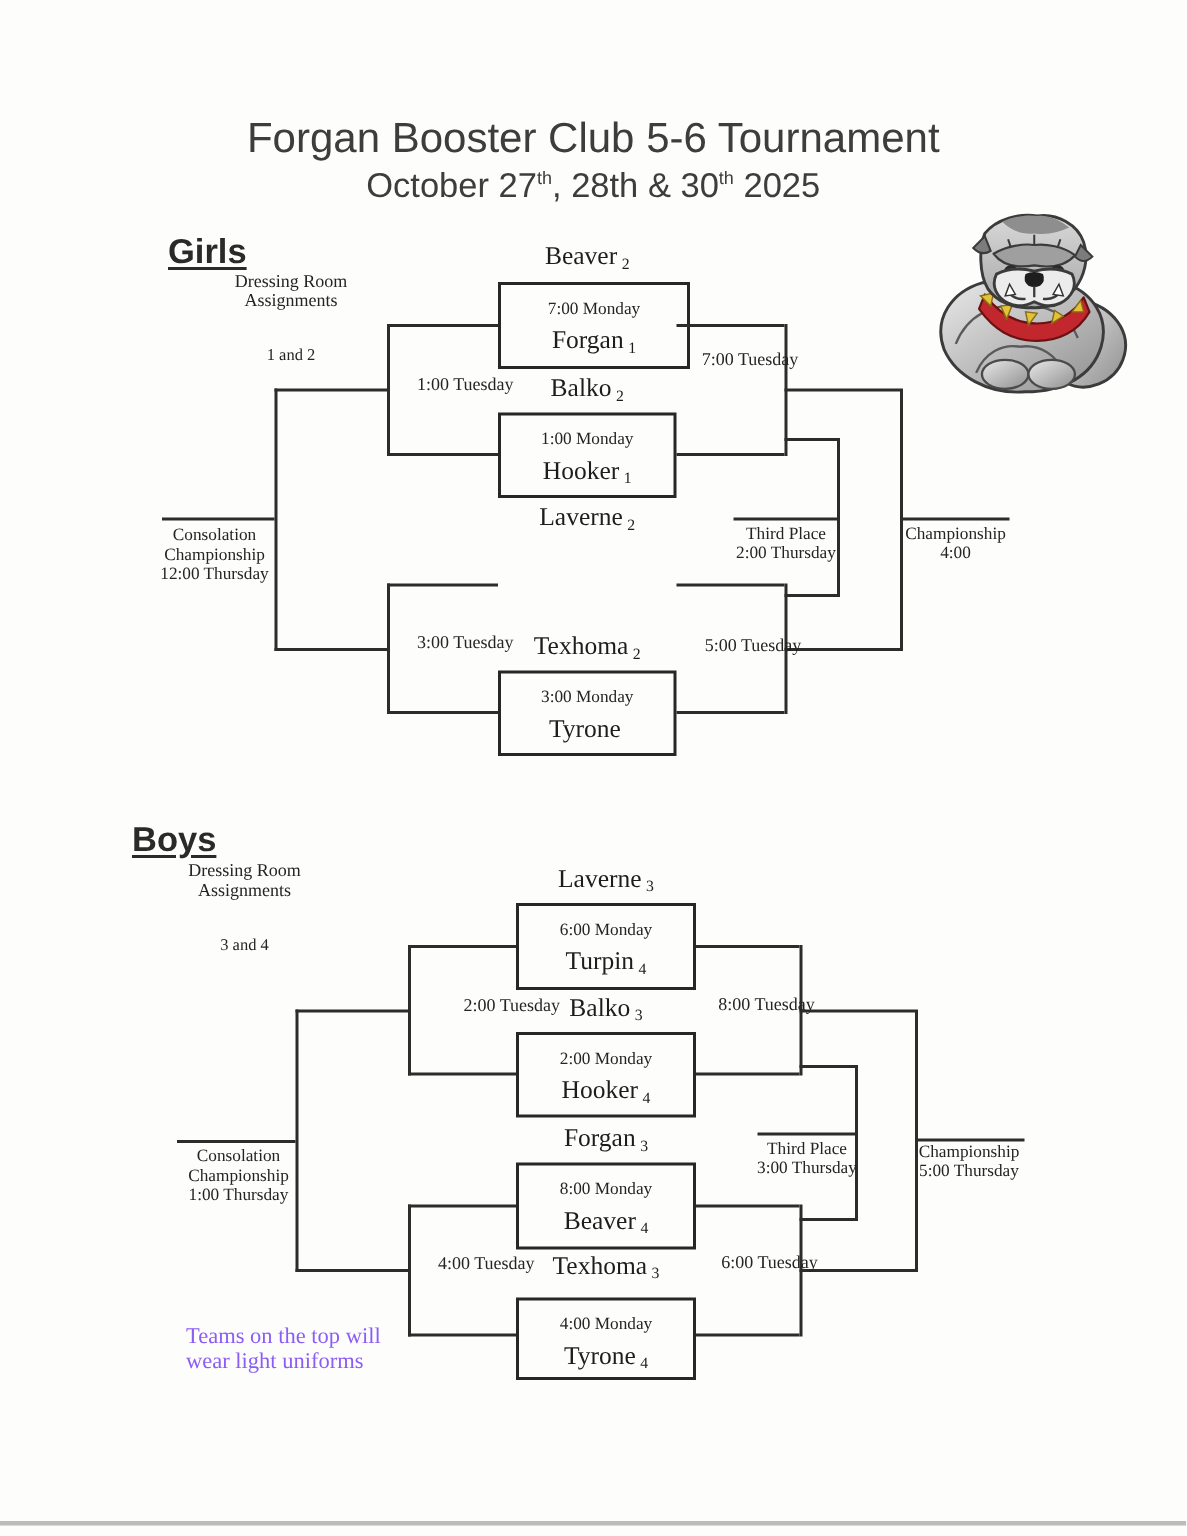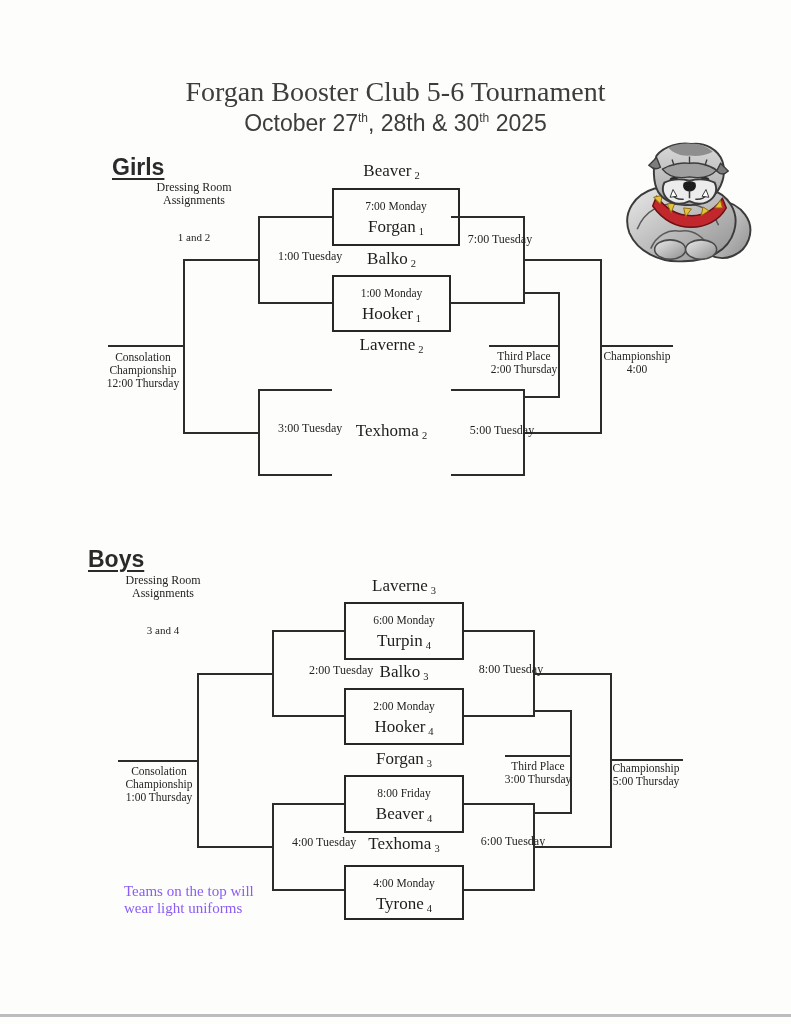--- a/index.html
+++ b/index.html
@@ -2,21 +2,21 @@
 <html><head>
 <meta charset="utf-8">
 <style>
   html,body{margin:0;padding:0;background:#ffffff;}
   #page{position:relative;width:791px;height:1024px;background:#fdfdfc;overflow:hidden;
         font-family:"Liberation Serif", serif;color:#1f1f1f;}
   .abs{position:absolute;}
   .hl,.vl{position:absolute;background:#2c2c2c;}
   .hl{height:2px;} .vl{width:2px;}
   .title{position:absolute;left:0;top:76px;width:791px;text-align:center;
-         font-family:Liberation Serif, serif;font-size:28px;color:#3d3d3d;}
+         font-family:Liberation Sans, sans-serif;font-size:28px;color:#3d3d3d;}
   .subtitle{position:absolute;left:0;top:110px;width:791px;text-align:center;
          font-family:"Liberation Sans",sans-serif;font-size:23px;color:#3d3d3d;}
   .subtitle sup{font-size:12px;}
   .heading{position:absolute;font-family:"Liberation Sans",sans-serif;font-weight:bold;
          font-size:23px;color:#2a2a2a;text-decoration:underline;text-underline-offset:3px;}
   .dressnote{position:absolute;text-align:center;font-size:12px;line-height:13px;color:#242424;}
   .dressnote .l2{font-size:11px;margin-top:24px;}
   .gbox{position:absolute;border:2px solid #272727;box-sizing:border-box;text-align:center;background:transparent;}
   .gtime{font-size:11.5px;margin-top:10px;color:#242424;}
   .gteam{font-size:17px;margin-top:5px;color:#1d1d1d;}
@@ -86,20 +86,24 @@
   <div class="teamlabel" style="left:332px;top:421px;width:119px"><span>Texhoma</span><span class="sub">2</span></div>
 
   <div class="gbox" style="left:332px;top:188px;width:128px;height:58px">
     <div class="gtime">7:00 Monday</div>
     <div class="gteam"><span>Forgan</span><span class="sub">1</span></div>
   </div>
   <div class="gbox" style="left:332px;top:275px;width:119px;height:57px">
     <div class="gtime">1:00 Monday</div>
     <div class="gteam"><span>Hooker</span><span class="sub">1</span></div>
   </div>
+  <div class="gbox" style="left:332px;top:447px;width:119px;height:57px">
+    <div class="gtime">3:00 Monday</div>
+    <div class="gteam"><span>Tyrone</span><span class="sub"></span></div>
+  </div>
 
   <i class="hl" style="left:258px;top:216px;width:74px"></i>
   <i class="hl" style="left:258px;top:302px;width:74px"></i>
   <i class="vl" style="left:258px;top:216px;height:88px"></i>
   <i class="hl" style="left:258px;top:389px;width:74px"></i>
   <i class="hl" style="left:258px;top:474px;width:74px"></i>
   <i class="vl" style="left:258px;top:389px;height:87px"></i>
   <i class="hl" style="left:183px;top:259px;width:77px"></i>
   <i class="hl" style="left:183px;top:432px;width:77px"></i>
   <i class="vl" style="left:183px;top:259px;height:175px"></i>
@@ -152,21 +156,21 @@
 
   <div class="gbox" style="left:344px;top:602px;width:120px;height:58px">
     <div class="gtime">6:00 Monday</div>
     <div class="gteam"><span>Turpin</span><span class="sub">4</span></div>
   </div>
   <div class="gbox" style="left:344px;top:688px;width:120px;height:57px">
     <div class="gtime">2:00 Monday</div>
     <div class="gteam"><span>Hooker</span><span class="sub">4</span></div>
   </div>
   <div class="gbox" style="left:344px;top:775px;width:120px;height:58px">
-    <div class="gtime">8:00 Friday</div>
+    <div class="gtime">8:00 Monday</div>
     <div class="gteam"><span>Beaver</span><span class="sub">4</span></div>
   </div>
   <div class="gbox" style="left:344px;top:865px;width:120px;height:55px">
     <div class="gtime">4:00 Monday</div>
     <div class="gteam"><span>Tyrone</span><span class="sub">4</span></div>
   </div>
 
   <i class="hl" style="left:272px;top:630px;width:72px"></i>
   <i class="hl" style="left:272px;top:715px;width:72px"></i>
   <i class="vl" style="left:272px;top:630px;height:87px"></i>

